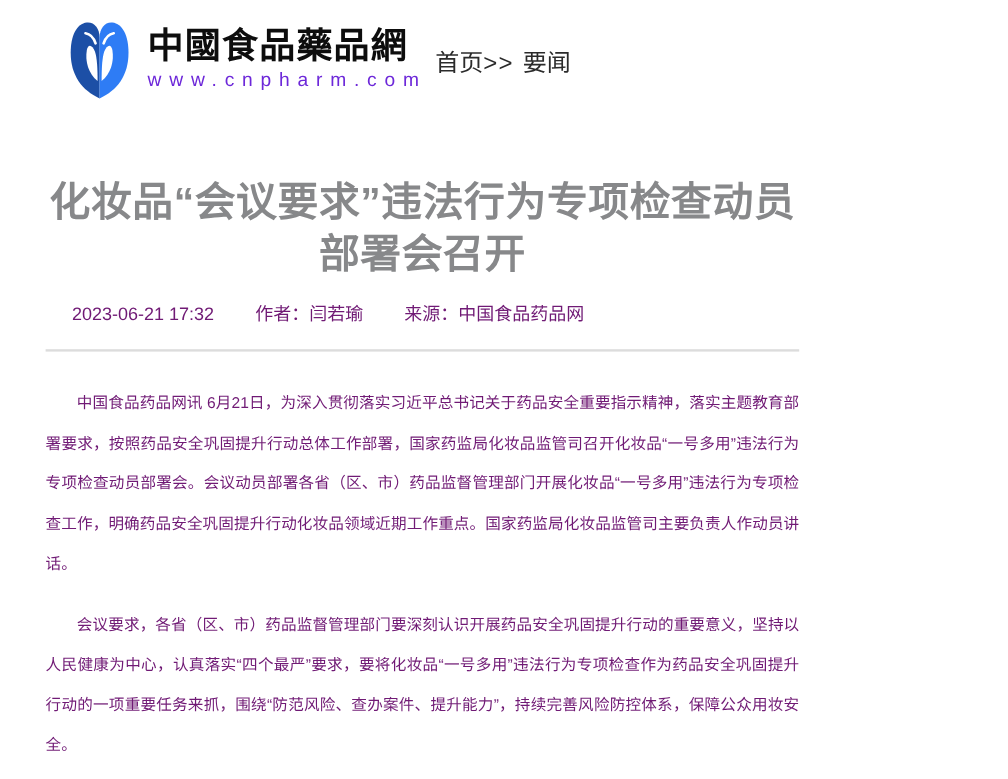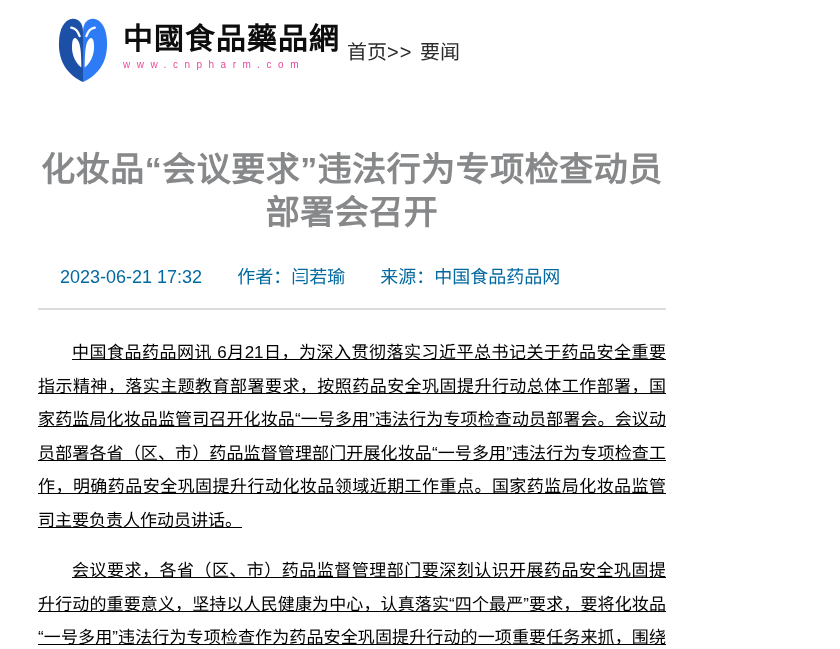--- a/index.html
+++ b/index.html
@@ -33,22 +33,22 @@
     font-family: "DejaVu Serif", "Liberation Serif", serif;
     font-weight: 900;
     font-size: 30px;
     line-height: 34px;
     color: #0d0d0d;
     letter-spacing: 1px;
     white-space: nowrap;
   }
   .logo-url {
     margin-top: 3px;
-    font-size: 10px;
-    color: #ec4899;
+    font-size: 16px;
+    color: #6d28d9;
     letter-spacing: 6.5px;
     white-space: nowrap;
   }
   .breadcrumb {
     margin-left: 7px;
     margin-top: 24px;
     font-size: 20px;
     color: #2b2b2b;
     white-space: nowrap;
   }
@@ -65,41 +65,40 @@
     margin: 48px auto 0;
     max-width: 782px;
     text-align: center;
     font-size: 34px;
     line-height: 43px;
     font-weight: 700;
     color: #87888a;
     letter-spacing: 0.5px;
   }
   .article-meta {
-    margin-top: 28px;
+    margin-top: 16px;
     padding-left: 22px;
-    font-size: 18px;
-    color: #0369a1;
+    font-size: 15px;
+    color: #701a75;
     white-space: nowrap;
   }
   .meta-item { margin-left: 30px; }
   .divider {
     border: none;
     border-top: 2px solid #dcdcdc;
     margin-top: 20px;
   }
   .article-body { margin-top: 26px; }
   .article-body p {
-    font-size: 17px;
+    font-size: 13px;
     line-height: 33.5px;
-    color: #000000;
+    color: #701a75;
     text-indent: 2em;
     text-align: justify;
     margin: 0 0 17px 0;
-    text-decoration: underline;
   }
 </style>
 </head>
 <body>
 
 <div class="page">
 
   <header class="site-header">
     <a class="logo">
       <span class="logo-mark">

